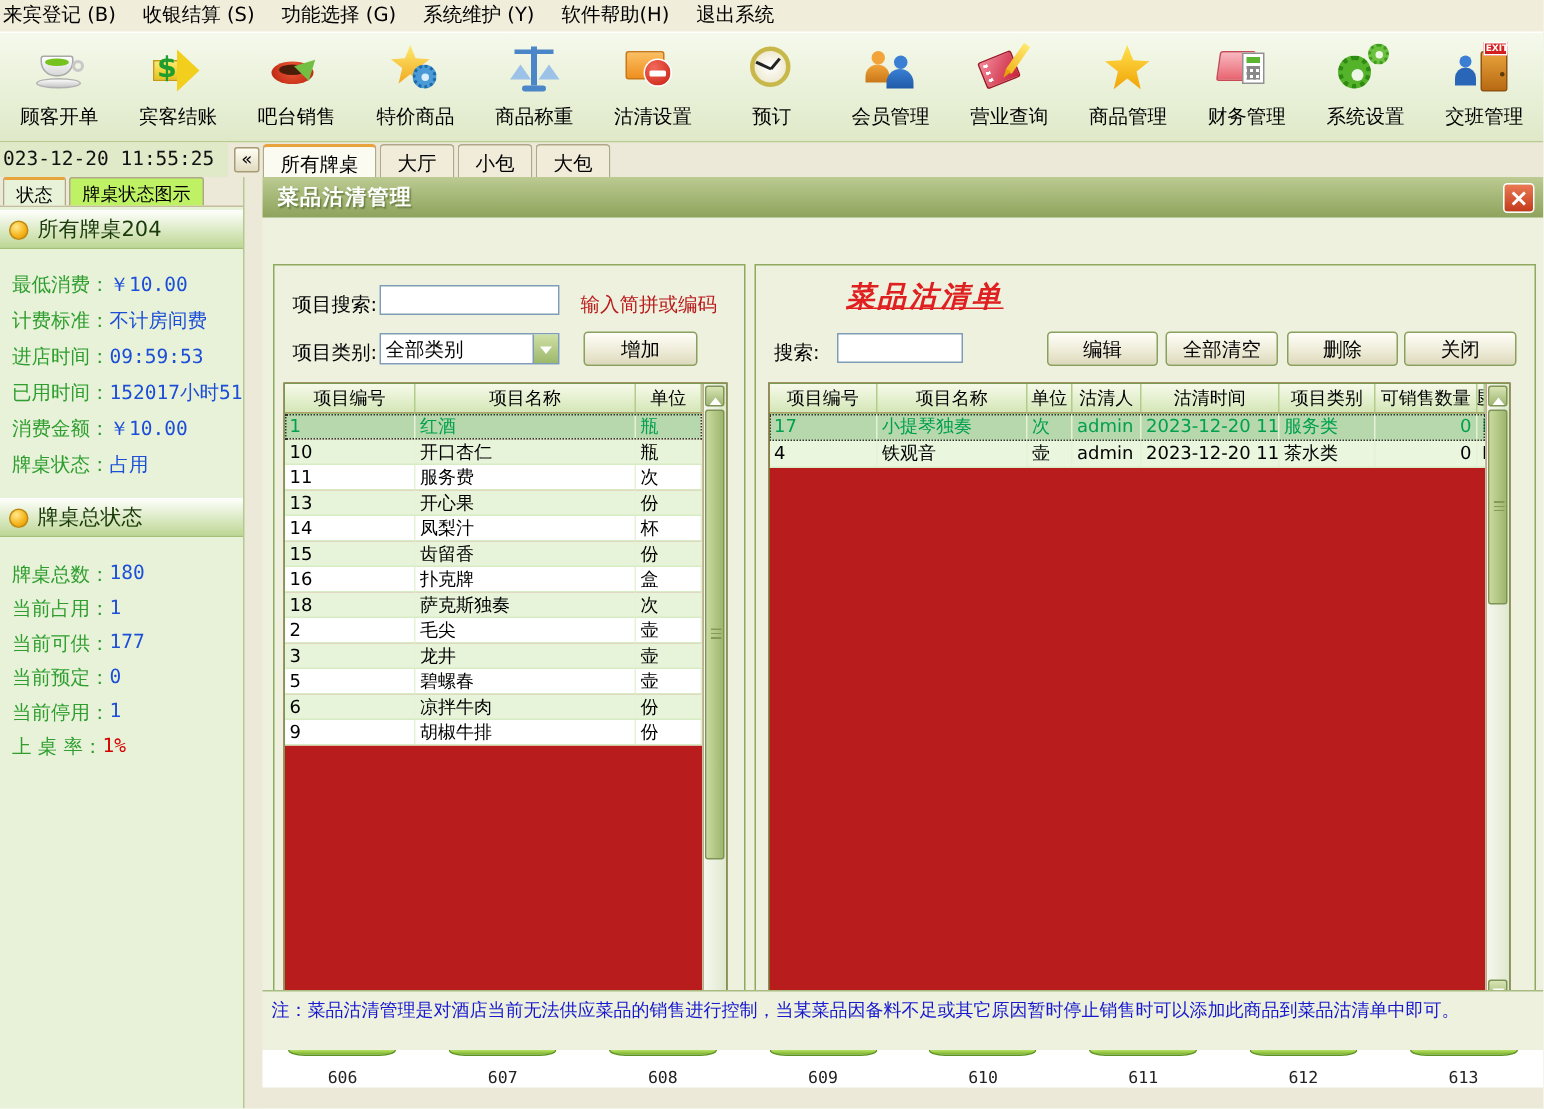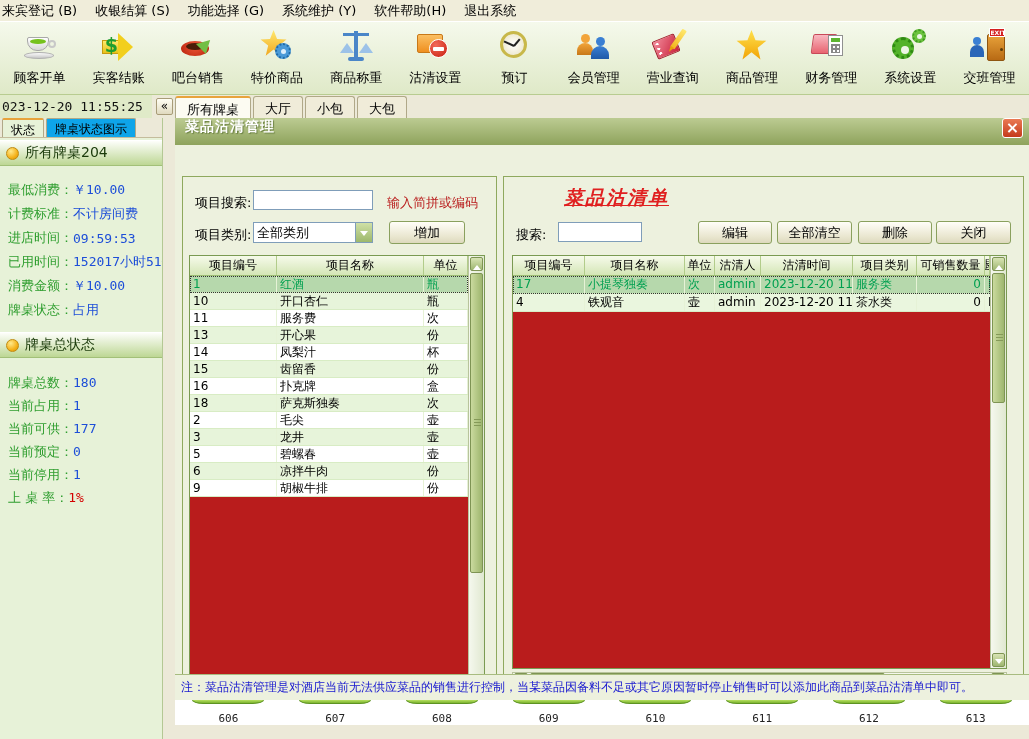--- a/index.html
+++ b/index.html
@@ -88,21 +88,21 @@
   .tabbar{position:absolute;left:0;top:95px;width:100%;height:23px;background:#ece9d8}
   .dt{position:absolute;left:0;top:0;width:152px;height:23px;background:#e0eac8;font:13px "DejaVu Sans Mono",monospace;padding:4px 0 0 2px;color:#111;white-space:nowrap;overflow:hidden}
   .collapse{position:absolute;left:156px;top:3px;width:17px;height:17px;background:linear-gradient(#fffef4,#e0dabf);border:1px solid #a89c78;border-radius:2px;text-align:center;line-height:14px;font-size:12px;cursor:pointer}
   .toptabs{position:absolute;left:175px;top:1px;height:22px;display:flex}
   .ttab{min-width:48px;padding:3px 11px 0;background:#f0ecd9;border:1px solid #b0a888;border-bottom:none;border-radius:3px 3px 0 0;margin-right:2px;font-size:13px;text-align:center;cursor:pointer;white-space:nowrap}
   .ttab.active{background:#fcfbf2;border-top:2px solid #e8a33d}
 
   
   .sidebar{position:absolute;left:0;top:118px;width:163px;height:621px;background:#e7f2d8;border-right:1px solid #b4c894;overflow:hidden}
   .sb-tabs{height:20px;background:#ece9d8;display:flex;padding-left:2px;border-bottom:1px solid #c4bc9c}
-  .sbtab{padding:2px 8px 0;font-size:12px;background:#0ea5e9;border:1px solid #b0a888;border-bottom:none;border-radius:2px 2px 0 0;margin-right:2px;white-space:nowrap;cursor:pointer}
+  .sbtab{padding:2px 8px 0;font-size:12px;background:#bef264;border:1px solid #b0a888;border-bottom:none;border-radius:2px 2px 0 0;margin-right:2px;white-space:nowrap;cursor:pointer}
   .sbtab.active{background:#e7f2d8;border-top:2px solid #e8a33d}
   .sb-head{height:26px;margin-top:2px;background:linear-gradient(#fdfefa,#bdd794);border-top:1px solid #fff;border-bottom:1px solid #a2c078;display:flex;align-items:center;padding-left:6px;font-size:14px;color:#1a3a0a;white-space:nowrap}
   .ball{width:13px;height:13px;border-radius:50%;background:radial-gradient(circle at 35% 30%,#ffe98a,#f5b21a 60%,#d89000);border:1px solid #c08a10;margin-right:6px;flex:none}
   .sb-fields{margin-top:12px}
   .sb-fields.f2{margin-top:13px}
   .sbf{height:24px;display:flex;align-items:center;padding-left:8px;font-size:13px;white-space:nowrap}
   .f2 .sbf{height:23px}
   .sbl{color:#2f9e2f}
   .sbv{color:#1d4ed8;font-family:"DejaVu Sans Mono","DejaVu Sans",sans-serif;font-size:13px}
   .sbf.red .sbv{color:#d40000}
@@ -110,21 +110,21 @@
   .divider{position:absolute;left:164px;top:118px;width:11px;height:621px;background:#ece9d8}
 
   
   .bottomstrip{position:absolute;left:175px;top:700px;width:854px;height:25px;background:#fff;display:flex}
   .bt-cell{flex:1;display:flex;flex-direction:column;align-items:center;cursor:pointer}
   .bt-oval{width:72px;height:13px;background:linear-gradient(#b6e060,#7cb32f);border:1px solid #5d9322;border-top:none;border-radius:0 0 36px 36px/0 0 13px 13px}
   .bt-num{margin-top:8px;font:11px "DejaVu Sans Mono",monospace;color:#222}
 
   
   .dialog{position:absolute;left:175px;top:118px;width:854px;height:582px;background:#edf1de}
-  .d-title{position:absolute;left:0;top:0;width:100%;height:27px;background:linear-gradient(#bccb92,#8ea35c);display:flex;align-items:flex-start;padding:0 6px 0 10px}
+  .d-title{position:absolute;left:0;top:0;width:100%;height:27px;background:linear-gradient(#bccb92,#8ea35c);display:flex;align-items:center;padding:0 6px 0 10px}
   .d-title-text{color:#fff;font-weight:bold;font-size:14px;letter-spacing:1px;text-shadow:1px 1px 1px #6a7f42}
   .d-close{margin-left:auto;width:21px;height:20px;background:linear-gradient(#ea7a54,#c43a1c);border:1px solid #fff;border-radius:3px;color:#fff;display:flex;align-items:center;justify-content:center;cursor:pointer}
   .d-close::before{content:"×";font-size:16px;font-weight:bold;line-height:1}
   .d-body{position:absolute;left:0;top:27px;right:0;bottom:0}
   .gbox{position:absolute;top:31px;height:524px;border:1px solid #8fa95e}
   .gbox.gleft{left:7px;width:315px}
   .gbox.gright{left:328px;width:521px}
   .lbl{position:absolute;font-size:13px;white-space:nowrap}
   .inp{position:absolute;height:20px;border:1px solid #7f9db9;background:#fff;font:13px "DejaVu Sans",sans-serif;padding:0 3px}
   .l1{left:12px;top:17px}
@@ -182,21 +182,21 @@
   .h-th{position:absolute;left:17px;top:0px;width:355px;height:13px;background:linear-gradient(#cada9e,#9eb66e);border:1px solid #7e9454;border-radius:2px}
   .h-th::before{content:"";position:absolute;top:3px;left:50%;margin-left:-4px;width:8px;height:7px;background:repeating-linear-gradient(90deg,#859a58 0 1px,transparent 1px 3px)}
   
   .rp-title{position:absolute;top:8px;left:60px;right:10px;font:bold italic 19px "DejaVu Serif","Liberation Serif",serif;color:#e02020;text-decoration:underline;letter-spacing:2px;white-space:nowrap}
   .rl{left:12px;top:49px}
   .ri{left:54px;top:45px;width:84px}
   .b-edit{left:194px;top:44px;width:74px}
   .b-clear{left:273px;top:44px;width:75px}
   .b-del{left:354px;top:44px;width:74px}
   .b-close{left:432px;top:44px;width:75px}
-  .d-note{position:absolute;left:0;right:0;bottom:0;height:26px;border-top:1px solid #a8bc80;background:#edf1de;color:#1717cf;font-size:12px;line-height:24px;padding-left:6px;white-space:nowrap;overflow:hidden}
+  .d-note{position:absolute;left:0;right:0;bottom:0;height:40px;border-top:1px solid #a8bc80;background:#edf1de;color:#1717cf;font-size:12px;line-height:24px;padding-left:6px;white-space:nowrap;overflow:hidden}
 </style>
 </head>
 <body>
 
 <div class="app">
 
   <div class="menubar">
 
   <span class="menu-item">来宾登记 (B)</span>
       <span class="menu-item">收银结算 (S)</span>

